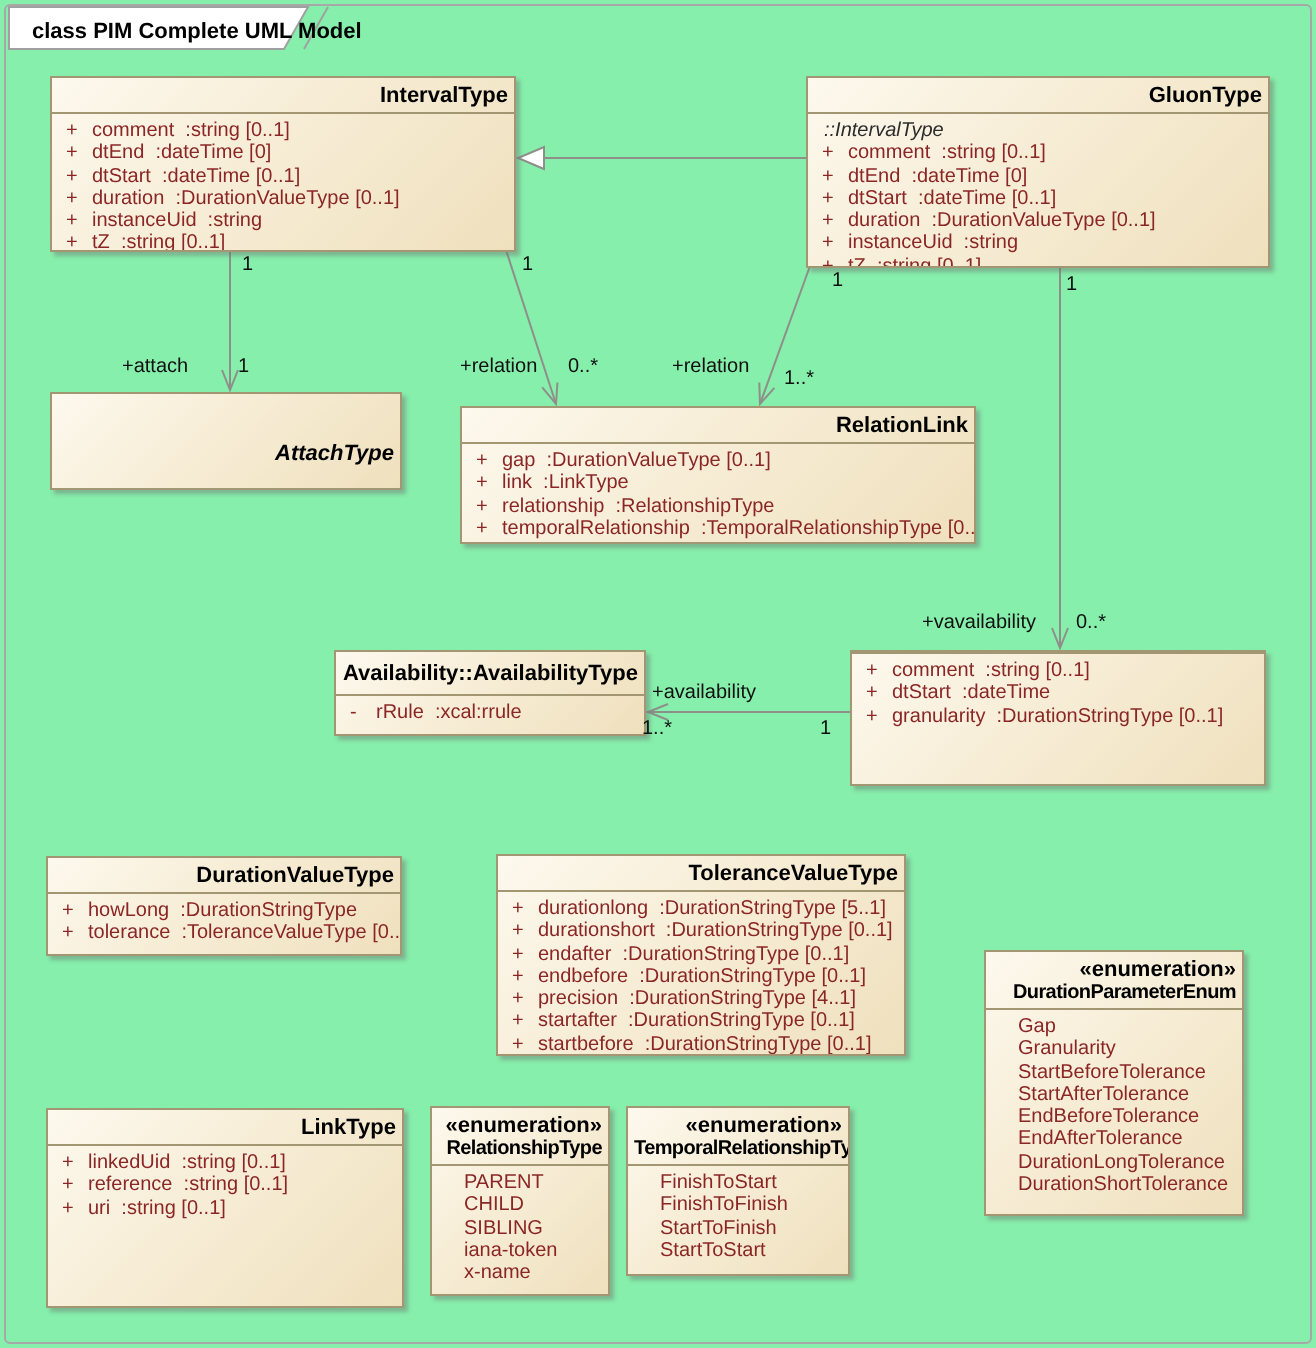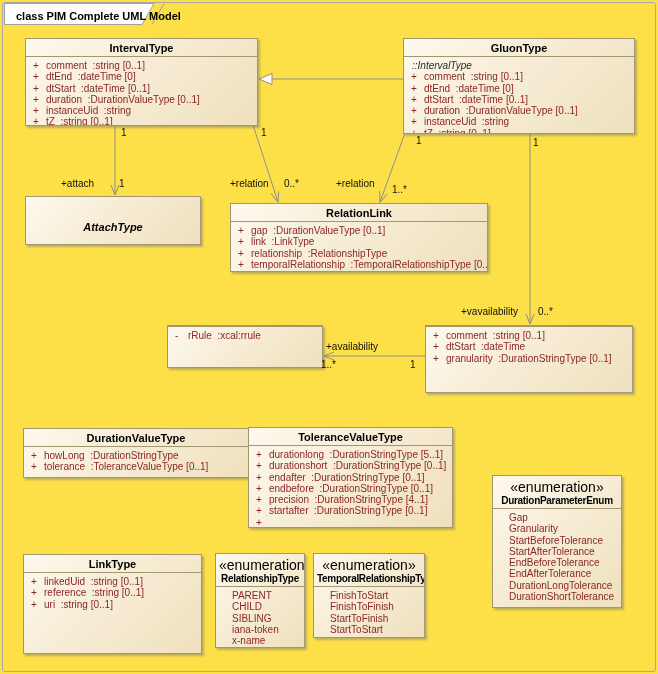--- a/index.html
+++ b/index.html
@@ -1,29 +1,29 @@
 <!DOCTYPE html>
 <html><head>
 <meta charset="utf-8">
 <style>
   html,body{margin:0;padding:0;background:#fff;}
-  #canvas{position:relative;width:658px;height:674px;background:#fde047;
+  #canvas{position:relative;width:658px;height:674px;background:#86efac;
           font-family:"Liberation Sans",sans-serif;overflow:hidden;}
   .frame{position:absolute;inset:2px;border:1px solid #a8a8a8;border-radius:3px;}
   .tab{position:absolute;left:4px;top:3px;width:180px;height:23px;}
   .tab-title{position:absolute;left:12px;top:7px;font-size:11px;font-weight:bold;color:#000;white-space:nowrap;}
   #edge-layer{position:absolute;left:0;top:0;width:658px;height:674px;}
 
   .uml-class{position:absolute;box-sizing:border-box;overflow:hidden;
     background:linear-gradient(135deg,#fdf9ee 0%,#f7edd6 45%,#efe0bd 100%);
     border:1px solid #a39672;box-shadow:2px 2px 2px rgba(110,110,110,.45);}
-  .cls-header{text-align:center;padding:3px 3px 2px;}
+  .cls-header{text-align:right;padding:3px 3px 2px;}
   .cls-name{font-weight:bold;font-size:11px;color:#000;white-space:nowrap;}
   .abstract .cls-name{font-style:italic;}
-  .stereotype{font-size:14px;color:#000;}
+  .stereotype{font-size:11px;color:#000;font-weight:bold;}
   .cls-attrs{border-top:1px solid #a39672;padding:3px 2px 0 7px;}
   .attr-line{display:flex;font-size:10px;line-height:11.3px;color:#8b2626;white-space:pre;}
   .vis{width:13px;flex:none;}
   .inherits{font-size:10px;line-height:11.3px;font-style:italic;color:#2b2b2b;white-space:pre;padding-left:1px;}
   .enum .cls-name{font-size:10px;letter-spacing:-0.3px;}
   .enum .vis{width:9px;}
   .hdr2 .cls-header{padding-top:5px;padding-bottom:4px;}
 
   .elabel{position:absolute;font-size:10px;color:#101010;white-space:nowrap;}
 </style>
@@ -104,36 +104,39 @@
     <div class="cls-attrs">
 
     <div class="attr-line"><span class="vis">+</span><span>gap  :DurationValueType [0..1]</span></div>
         <div class="attr-line"><span class="vis">+</span><span>link  :LinkType</span></div>
         <div class="attr-line"><span class="vis">+</span><span>relationship  :RelationshipType</span></div>
         <div class="attr-line"><span class="vis">+</span><span>temporalRelationship  :TemporalRelationshipType [0..1]</span></div>
       </div>
   </div>
 
   <div class="uml-class hdr2" style="left:167px;top:325px;width:156px;height:43px">
+    <div class="cls-header">
+      <div class="cls-name">Availability::AvailabilityType</div>
+    </div>
     <div class="cls-attrs">
 
     <div class="attr-line"><span class="vis">-</span><span>rRule  :xcal:rrule</span></div>
       </div>
   </div>
 
   <div class="uml-class hdr2" style="left:425px;top:325px;width:208px;height:68px">
     <div class="cls-attrs">
 
     <div class="attr-line"><span class="vis">+</span><span>comment  :string [0..1]</span></div>
         <div class="attr-line"><span class="vis">+</span><span>dtStart  :dateTime</span></div>
         <div class="attr-line"><span class="vis">+</span><span>granularity  :DurationStringType [0..1]</span></div>
       </div>
   </div>
 
-  <div class="uml-class" style="left:23px;top:428px;width:226px;height:50px">
+  <div class="uml-class" style="left:23px;top:428px;width:178px;height:50px">
     <div class="cls-header">
       <div class="cls-name">DurationValueType</div>
     </div>
     <div class="cls-attrs">
 
     <div class="attr-line"><span class="vis">+</span><span>howLong  :DurationStringType</span></div>
         <div class="attr-line"><span class="vis">+</span><span>tolerance  :ToleranceValueType [0..1]</span></div>
       </div>
   </div>
 
@@ -142,21 +145,21 @@
       <div class="cls-name">ToleranceValueType</div>
     </div>
     <div class="cls-attrs">
 
     <div class="attr-line"><span class="vis">+</span><span>durationlong  :DurationStringType [5..1]</span></div>
         <div class="attr-line"><span class="vis">+</span><span>durationshort  :DurationStringType [0..1]</span></div>
         <div class="attr-line"><span class="vis">+</span><span>endafter  :DurationStringType [0..1]</span></div>
         <div class="attr-line"><span class="vis">+</span><span>endbefore  :DurationStringType [0..1]</span></div>
         <div class="attr-line"><span class="vis">+</span><span>precision  :DurationStringType [4..1]</span></div>
         <div class="attr-line"><span class="vis">+</span><span>startafter  :DurationStringType [0..1]</span></div>
-        <div class="attr-line"><span class="vis">+</span></div>
+        <div class="attr-line"><span class="vis">+</span><span>startbefore  :DurationStringType [0..1]</span></div>
       </div>
   </div>
 
   <div class="uml-class enum" style="left:492px;top:475px;width:130px;height:133px">
     <div class="cls-header">
       <div class="stereotype">«enumeration»</div>
       <div class="cls-name">DurationParameterEnum</div>
     </div>
     <div class="cls-attrs">
 

